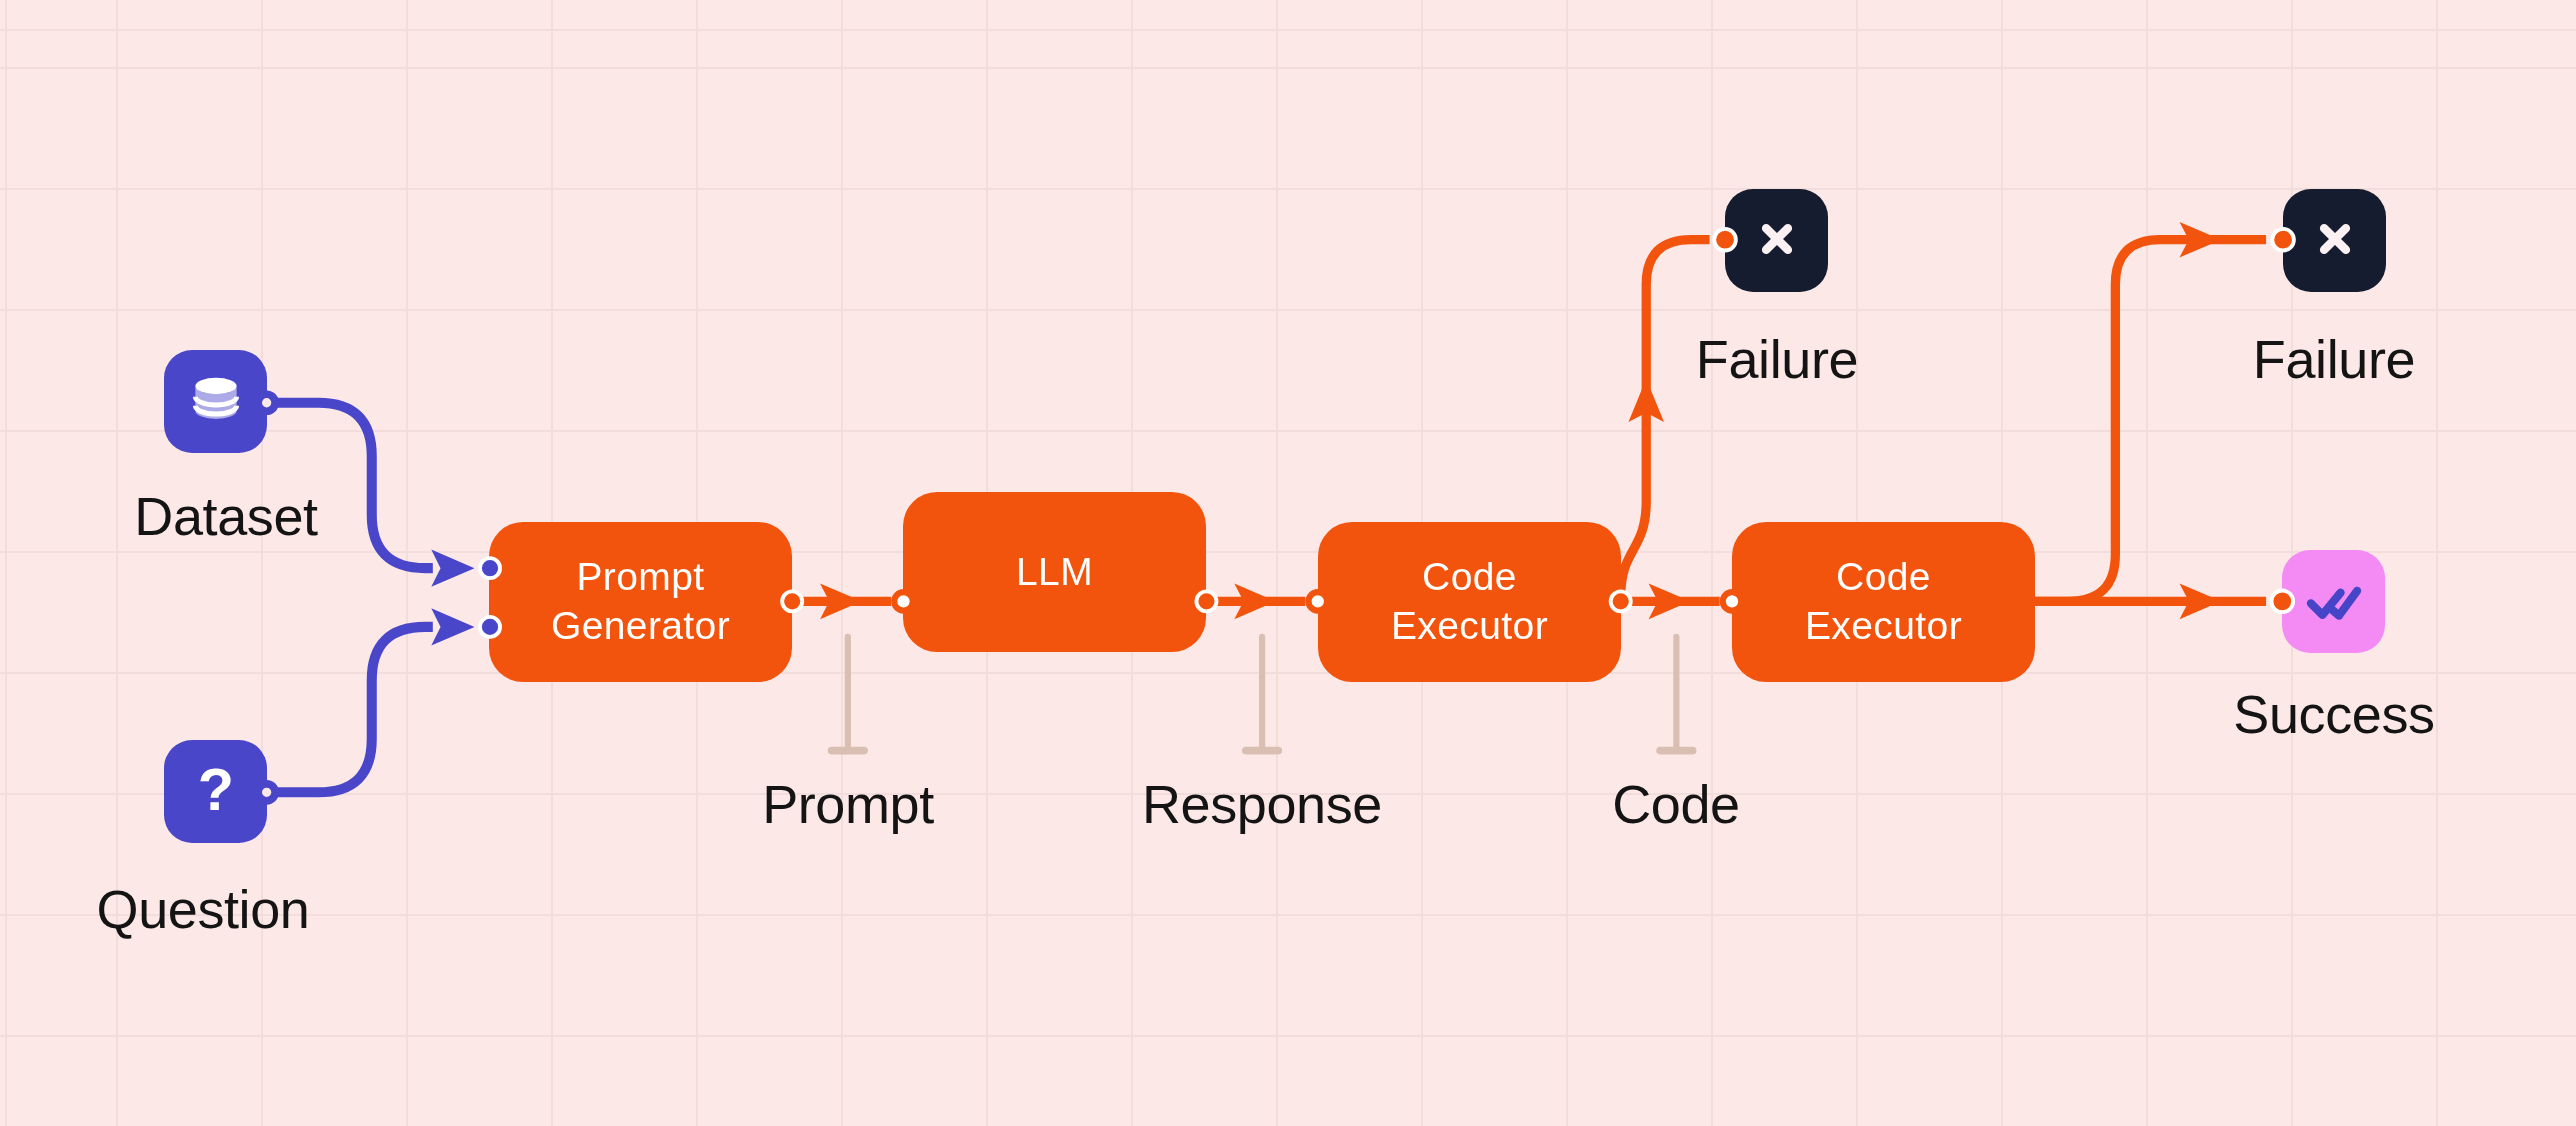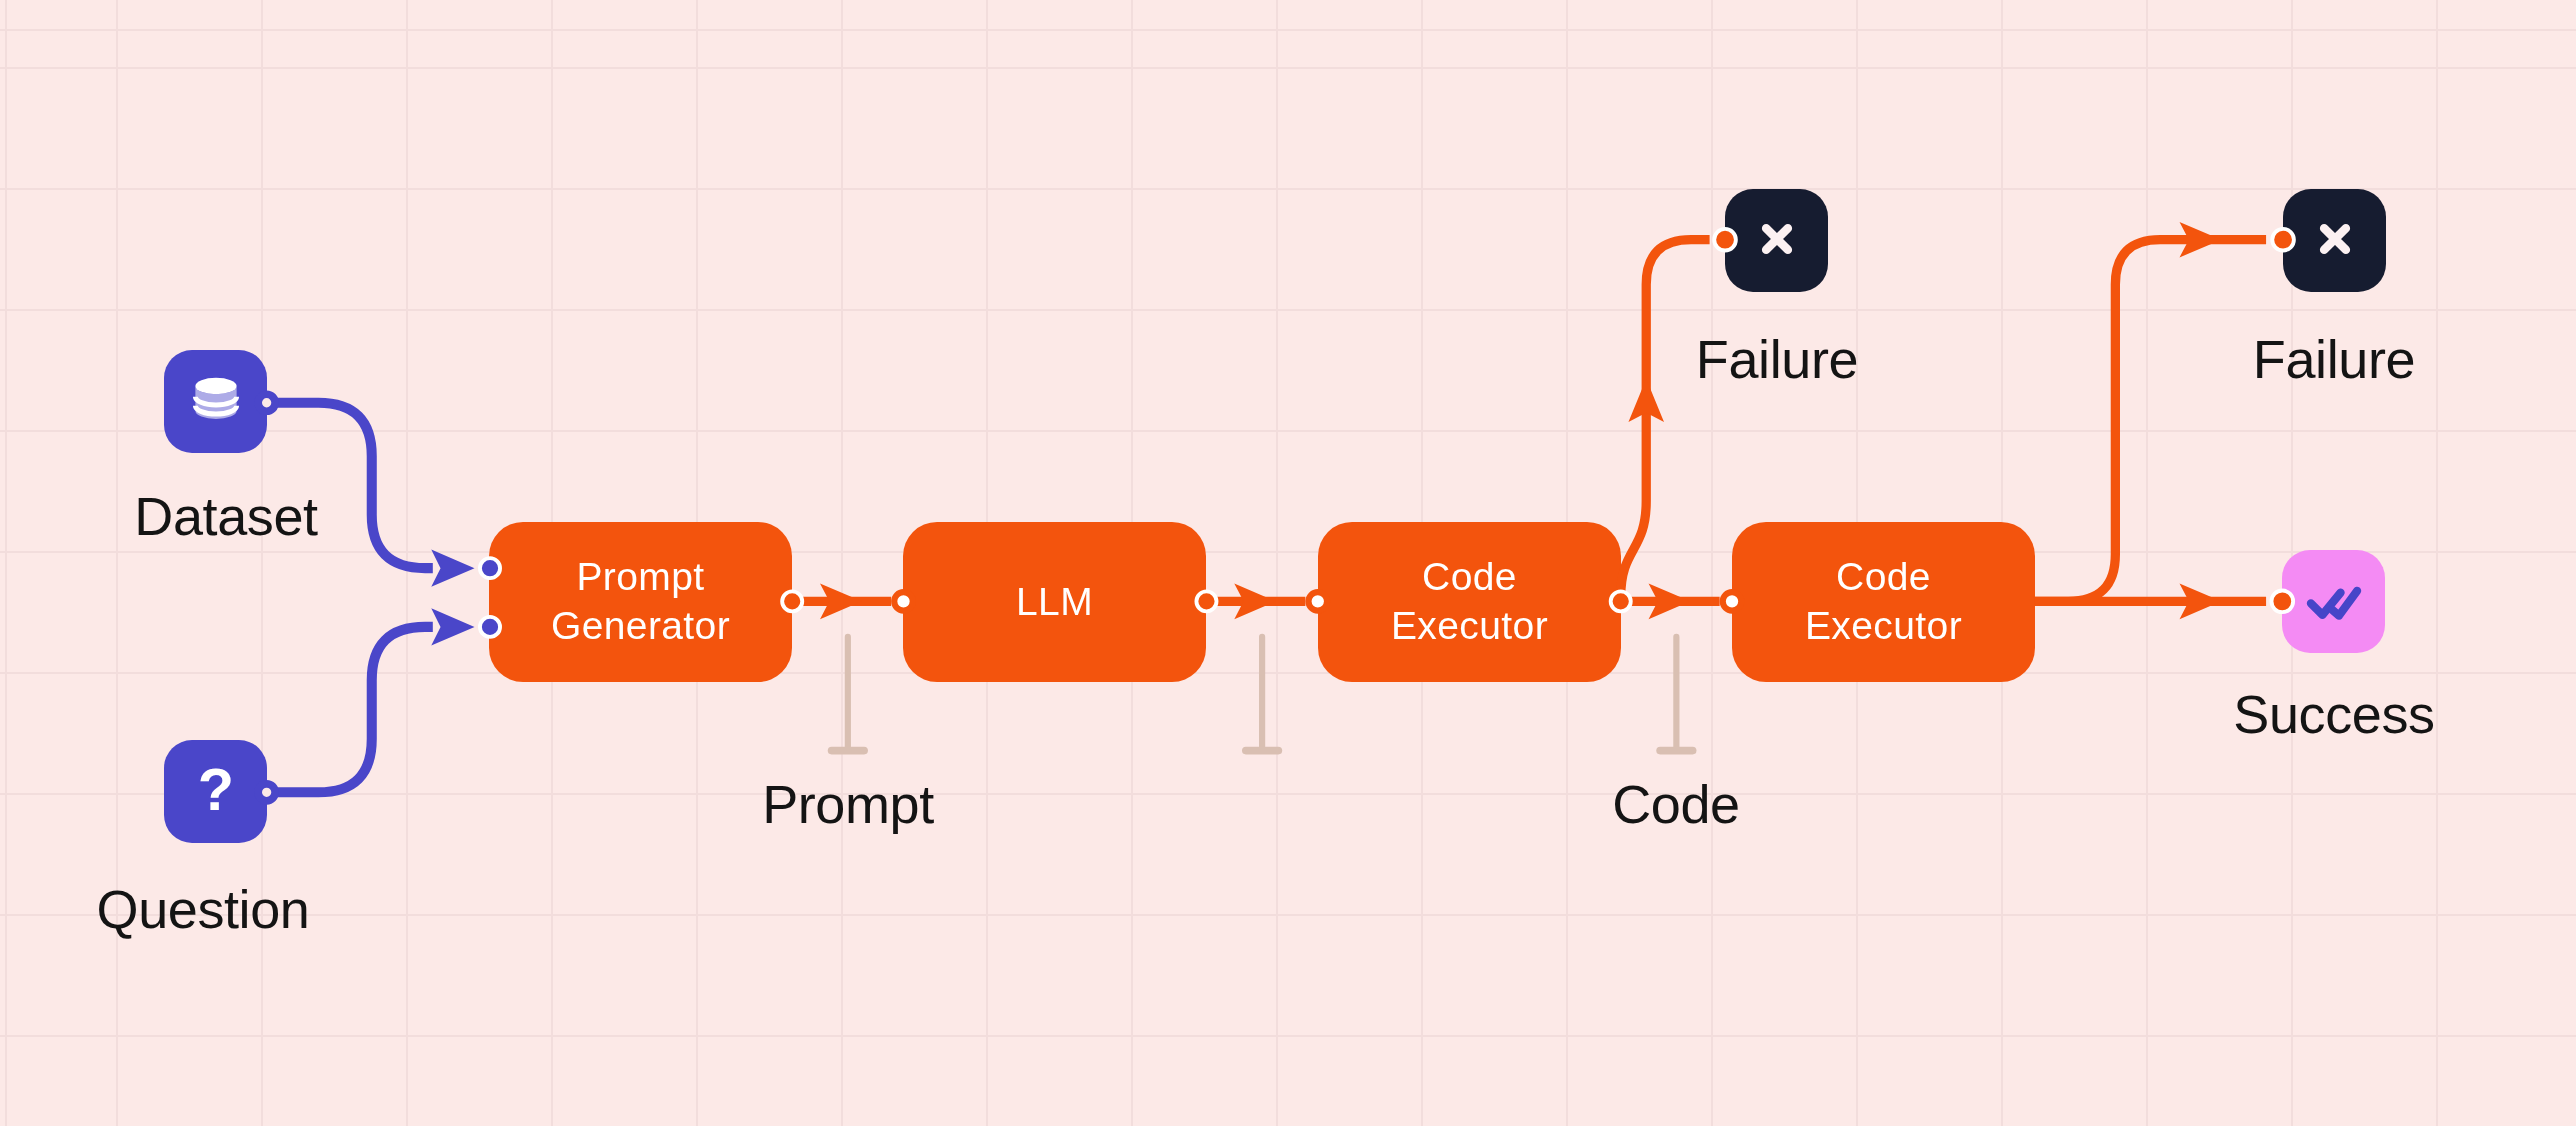--- a/index.html
+++ b/index.html
@@ -35,21 +35,21 @@
   }
   #edge-layer{position:absolute; left:0; top:0; z-index:5; pointer-events:none;}
   .tile, .node, .lbl{z-index:2;}
   
   #tile-dataset {left:164px; top:350px;}
   #tile-question{left:164px; top:740px;}
   #tile-failure-1{left:1725px; top:189px;}
   #tile-failure-2{left:2283px; top:189px;}
   #tile-success {left:2282px; top:550px;}
   #node-prompt-generator{left:489px;  top:522px;}
-  #node-llm             {left:903px; top:522px;}
+  #node-llm             {left:903px; top:492px;}
   #node-code-executor-1 {left:1318px; top:522px;}
   #node-code-executor-2 {left:1732px; top:522px;}
   #label-dataset {left:56px;   top:485px;text-align:center;}
   #label-question{left:33px;   top:878px;}
   #label-prompt  {left:678px;  top:773px;}
   #label-response{left:1092px; top:773px;}
   #label-code    {left:1506px; top:773px;}
   #label-failure-1{left:1607px; top:328px;}
   #label-failure-2{left:2164px; top:328px;}
   #label-success {left:2164px; top:683px;}
@@ -112,20 +112,21 @@
       <svg width="66" height="66" viewBox="0 0 80 80">
         <path d="M12,44 L26,58 L48,31" fill="none" stroke="#4645C8" stroke-width="10" stroke-linecap="round" stroke-linejoin="round"></path>
         <path d="M38,52 L46,59 L68,29" fill="none" stroke="#4645C8" stroke-width="10" stroke-linecap="round" stroke-linejoin="round"></path>
       </svg>
     </span>
   </div>
 
   <div class="lbl" id="label-dataset">Dataset</div>
   <div class="lbl" id="label-question">Question</div>
   <div class="lbl" id="label-prompt">Prompt</div>
+  <div class="lbl" id="label-response">Response</div>
   <div class="lbl" id="label-code">Code</div>
   <div class="lbl" id="label-failure-1">Failure</div>
   <div class="lbl" id="label-failure-2">Failure</div>
   <div class="lbl" id="label-success">Success</div>
 
   <svg id="edge-layer" width="2576" height="1127" viewBox="0 0 3333 1458">
 
     <g fill="none" style="stroke:var(--indigo,#4A46C9)" stroke-width="13">
       <path d="M345,521 H412 Q481,521 481,590 V666 Q481,735 550,735 H560"></path>
     </g>

